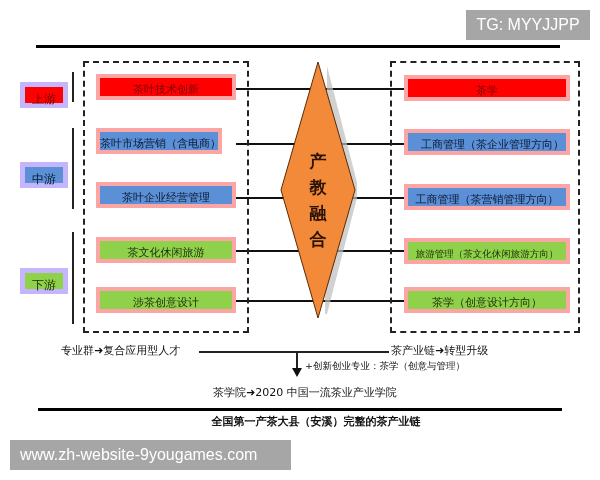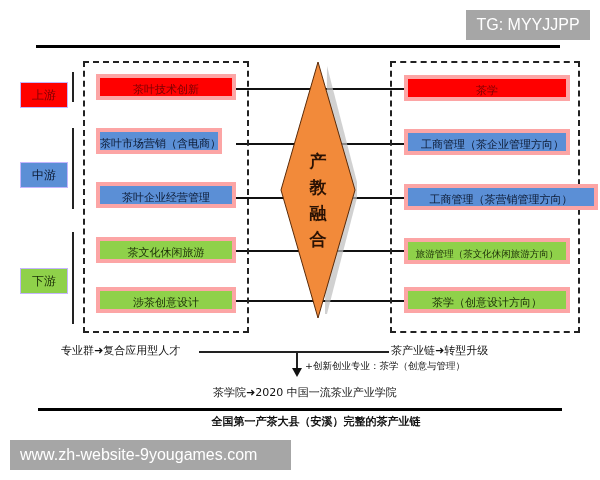--- a/index.html
+++ b/index.html
@@ -25,21 +25,21 @@
     font-size: 11px; line-height: 24px; text-align: center; white-space: nowrap;
   }
   .box::before {
     content: ""; position: absolute; left: 6px; top: -6px; right: -6px; bottom: 6px;
     background: #c7c7c7; z-index: -1;
   }
   .red { background: #ff0000; color: #7a0000; }
   .blue { background: #5b8fd6; color: #0c1a33; }
   .green { background: #8fd14a; color: #1a2d07; }
 
-  .lbl { position: absolute; height: 26px; width: 48px; border: 1px solid #c4b5fd; font-size: 12px; line-height: 24px; text-align: center; }
+  .lbl { position: absolute; height: 26px; width: 48px; border: 5px solid #c4b5fd; font-size: 12px; line-height: 24px; text-align: center; }
   .lbl::before { content: ""; position: absolute; left: 8px; top: -7px; right: -6px; bottom: 7px; background: #c7c7c7; z-index: -1; }
 
   .vbar { position: absolute; width: 2px; background: #222; }
   .hline { position: absolute; height: 1.5px; background: #111; }
 
   .diamond { position: absolute; left: 279px; top: 62px; width: 78px; height: 256px; }
   .diamond-text {
     position: absolute; left: 306px; top: 148px; width: 24px;
     font-size: 17px; font-weight: bold; color: #2a1204; line-height: 26px; text-align: center;
   }
@@ -77,21 +77,21 @@
 <div class="vbar" style="left:72px; top:232px; height:92px;"></div>
 
 <div class="box red" style="left:96px; top:74px; width:140px;">茶叶技术创新</div>
 <div class="box blue" style="left:96px; top:128px; width:126px;">茶叶市场营销（含电商）</div>
 <div class="box blue" style="left:96px; top:182px; width:140px;">茶叶企业经营管理</div>
 <div class="box green" style="left:96px; top:237px; width:140px;">茶文化休闲旅游</div>
 <div class="box green" style="left:96px; top:287px; width:140px;">涉茶创意设计</div>
 
 <div class="box red" style="left:404px; top:75px; width:166px;">茶学</div>
 <div class="box blue" style="left:404px; top:129px; width:166px;padding-left:11px;">工商管理（茶企业管理方向）</div>
-<div class="box blue" style="left:404px; top:184px; width:194px;">工商管理（茶营销管理方向）</div>
+<div class="box blue" style="left:404px; top:184px; width:166px;">工商管理（茶营销管理方向）</div>
 <div class="box green" style="left:404px; top:238px; width:166px; font-size:9.5px;">旅游管理（茶文化休闲旅游方向）</div>
 <div class="box green" style="left:404px; top:287px; width:166px;">茶学（创意设计方向）</div>
 
 <svg class="diamond" viewBox="0 0 78 256" width="78" height="256">
   <polygon points="48,4 80,128 48,252 46,252" fill="#bdbdbd" opacity="0.7"></polygon>
   <polygon points="39,0 76,128 39,256 2,128" fill="#f28a3a" stroke="#5a2a08" stroke-width="1"></polygon>
 </svg>
 <div class="diamond-text">
   <div>产</div>
   <div>教</div>

